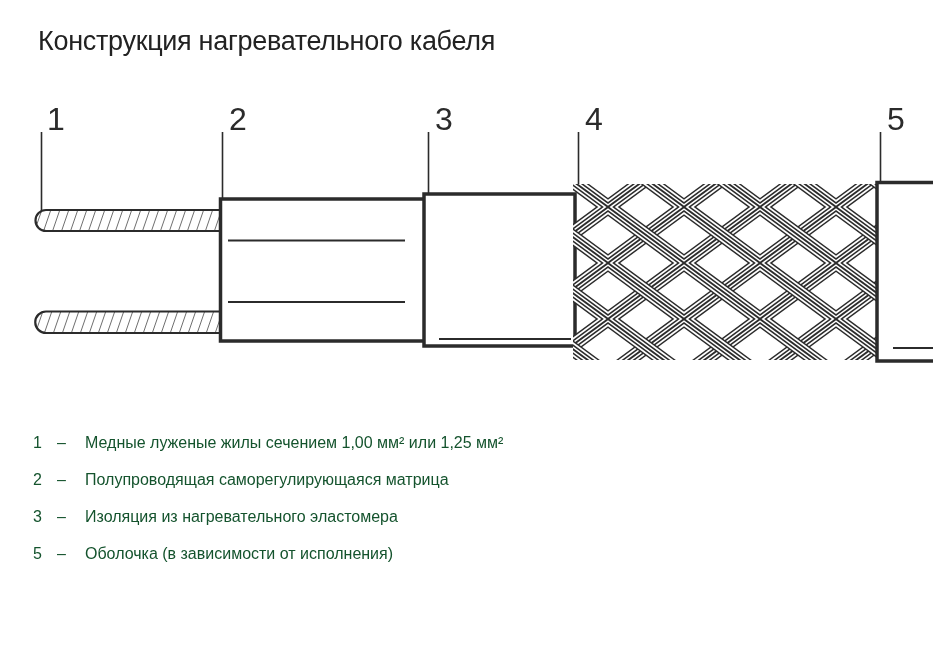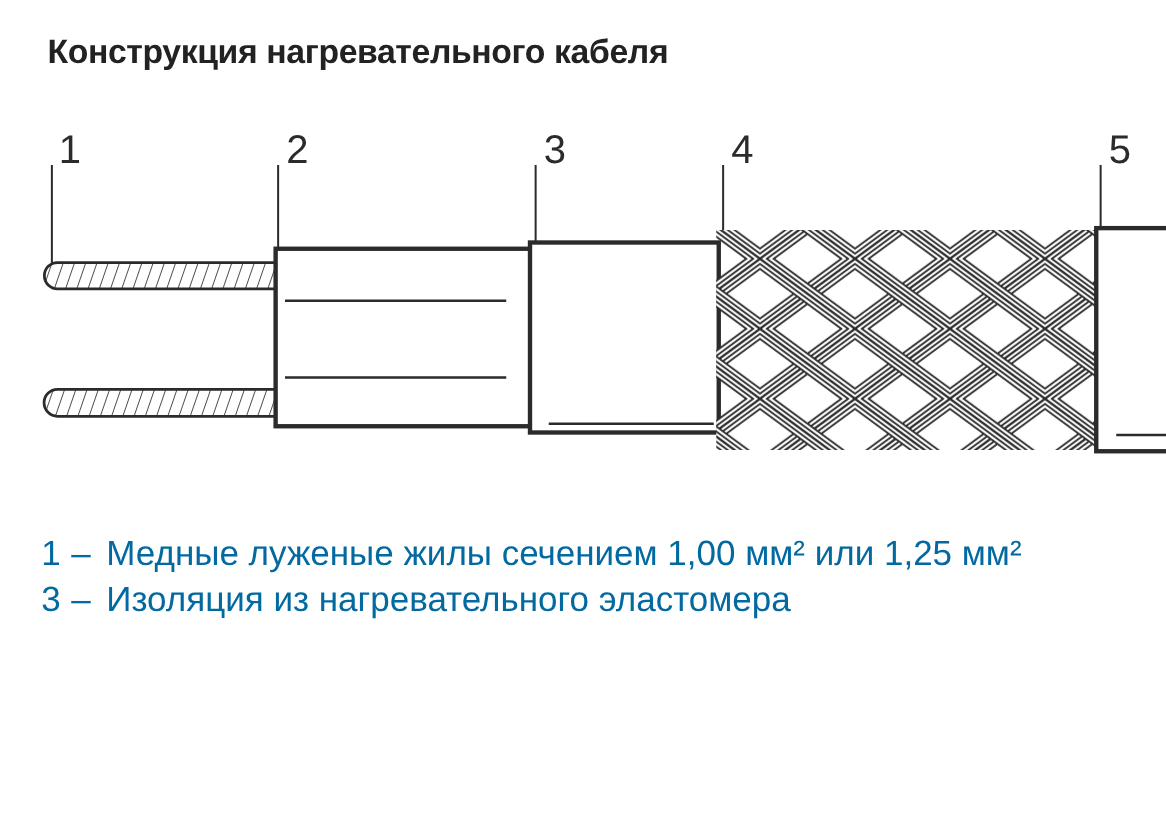--- a/index.html
+++ b/index.html
@@ -4,21 +4,21 @@
 <style>
   * { margin: 0; padding: 0; box-sizing: border-box; }
   html, body { width: 933px; height: 670px; background: #ffffff; overflow: hidden; }
   body { font-family: "Liberation Sans", "DejaVu Sans", sans-serif; color: #262626; position: relative; }
 
   .page-title {
     position: absolute;
     left: 38px;
     top: 26px;
     font-size: 27px;
-    font-weight: bold;
+    font-weight: normal;
     letter-spacing: -0.3px;
     color: #222222;
     white-space: nowrap;
   }
 
   .diagram-svg {
     position: absolute;
     left: 0;
     top: 95px;
     width: 933px;
@@ -28,22 +28,22 @@
   .callout-digit {
     font-family: "Liberation Sans", "DejaVu Sans", sans-serif;
     font-size: 32px;
     fill: #2b2b2b;
   }
 
   .legend {
     position: absolute;
     left: 33px;
     top: 430px;
-    font-size: 28px;
-    color: #0369a1;
+    font-size: 16px;
+    color: #14532d;
   }
   .legend-row {
     line-height: 26px;
     margin-bottom: 11px;
     white-space: nowrap;
   }
   .legend-num  { display: inline-block; width: 24px; }
   .legend-dash { display: inline-block; width: 28px; }
 </style>
 </head>
@@ -112,15 +112,21 @@
     <rect x="877" y="87.5" width="70" height="178.5" fill="#ffffff" stroke="#2b2b2b" stroke-width="3.5"></rect>
     <line x1="893" y1="253" x2="933" y2="253" stroke="#2b2b2b" stroke-width="2"></line>
   </g>
 </svg>
 
 <div class="legend">
   <div class="legend-row">
     <span class="legend-num">1</span><span class="legend-dash">–</span><span class="legend-text">Медные луженые жилы сечением 1,00 мм² или 1,25 мм²</span>
   </div>
   <div class="legend-row">
+    <span class="legend-num">2</span><span class="legend-dash">–</span><span class="legend-text">Полупроводящая саморегулирующаяся матрица</span>
+  </div>
+  <div class="legend-row">
     <span class="legend-num">3</span><span class="legend-dash">–</span><span class="legend-text">Изоляция из нагревательного эластомера</span>
+  </div>
+  <div class="legend-row">
+    <span class="legend-num">5</span><span class="legend-dash">–</span><span class="legend-text">Оболочка (в зависимости от исполнения)</span>
   </div>
 </div>
 
 </body></html>

